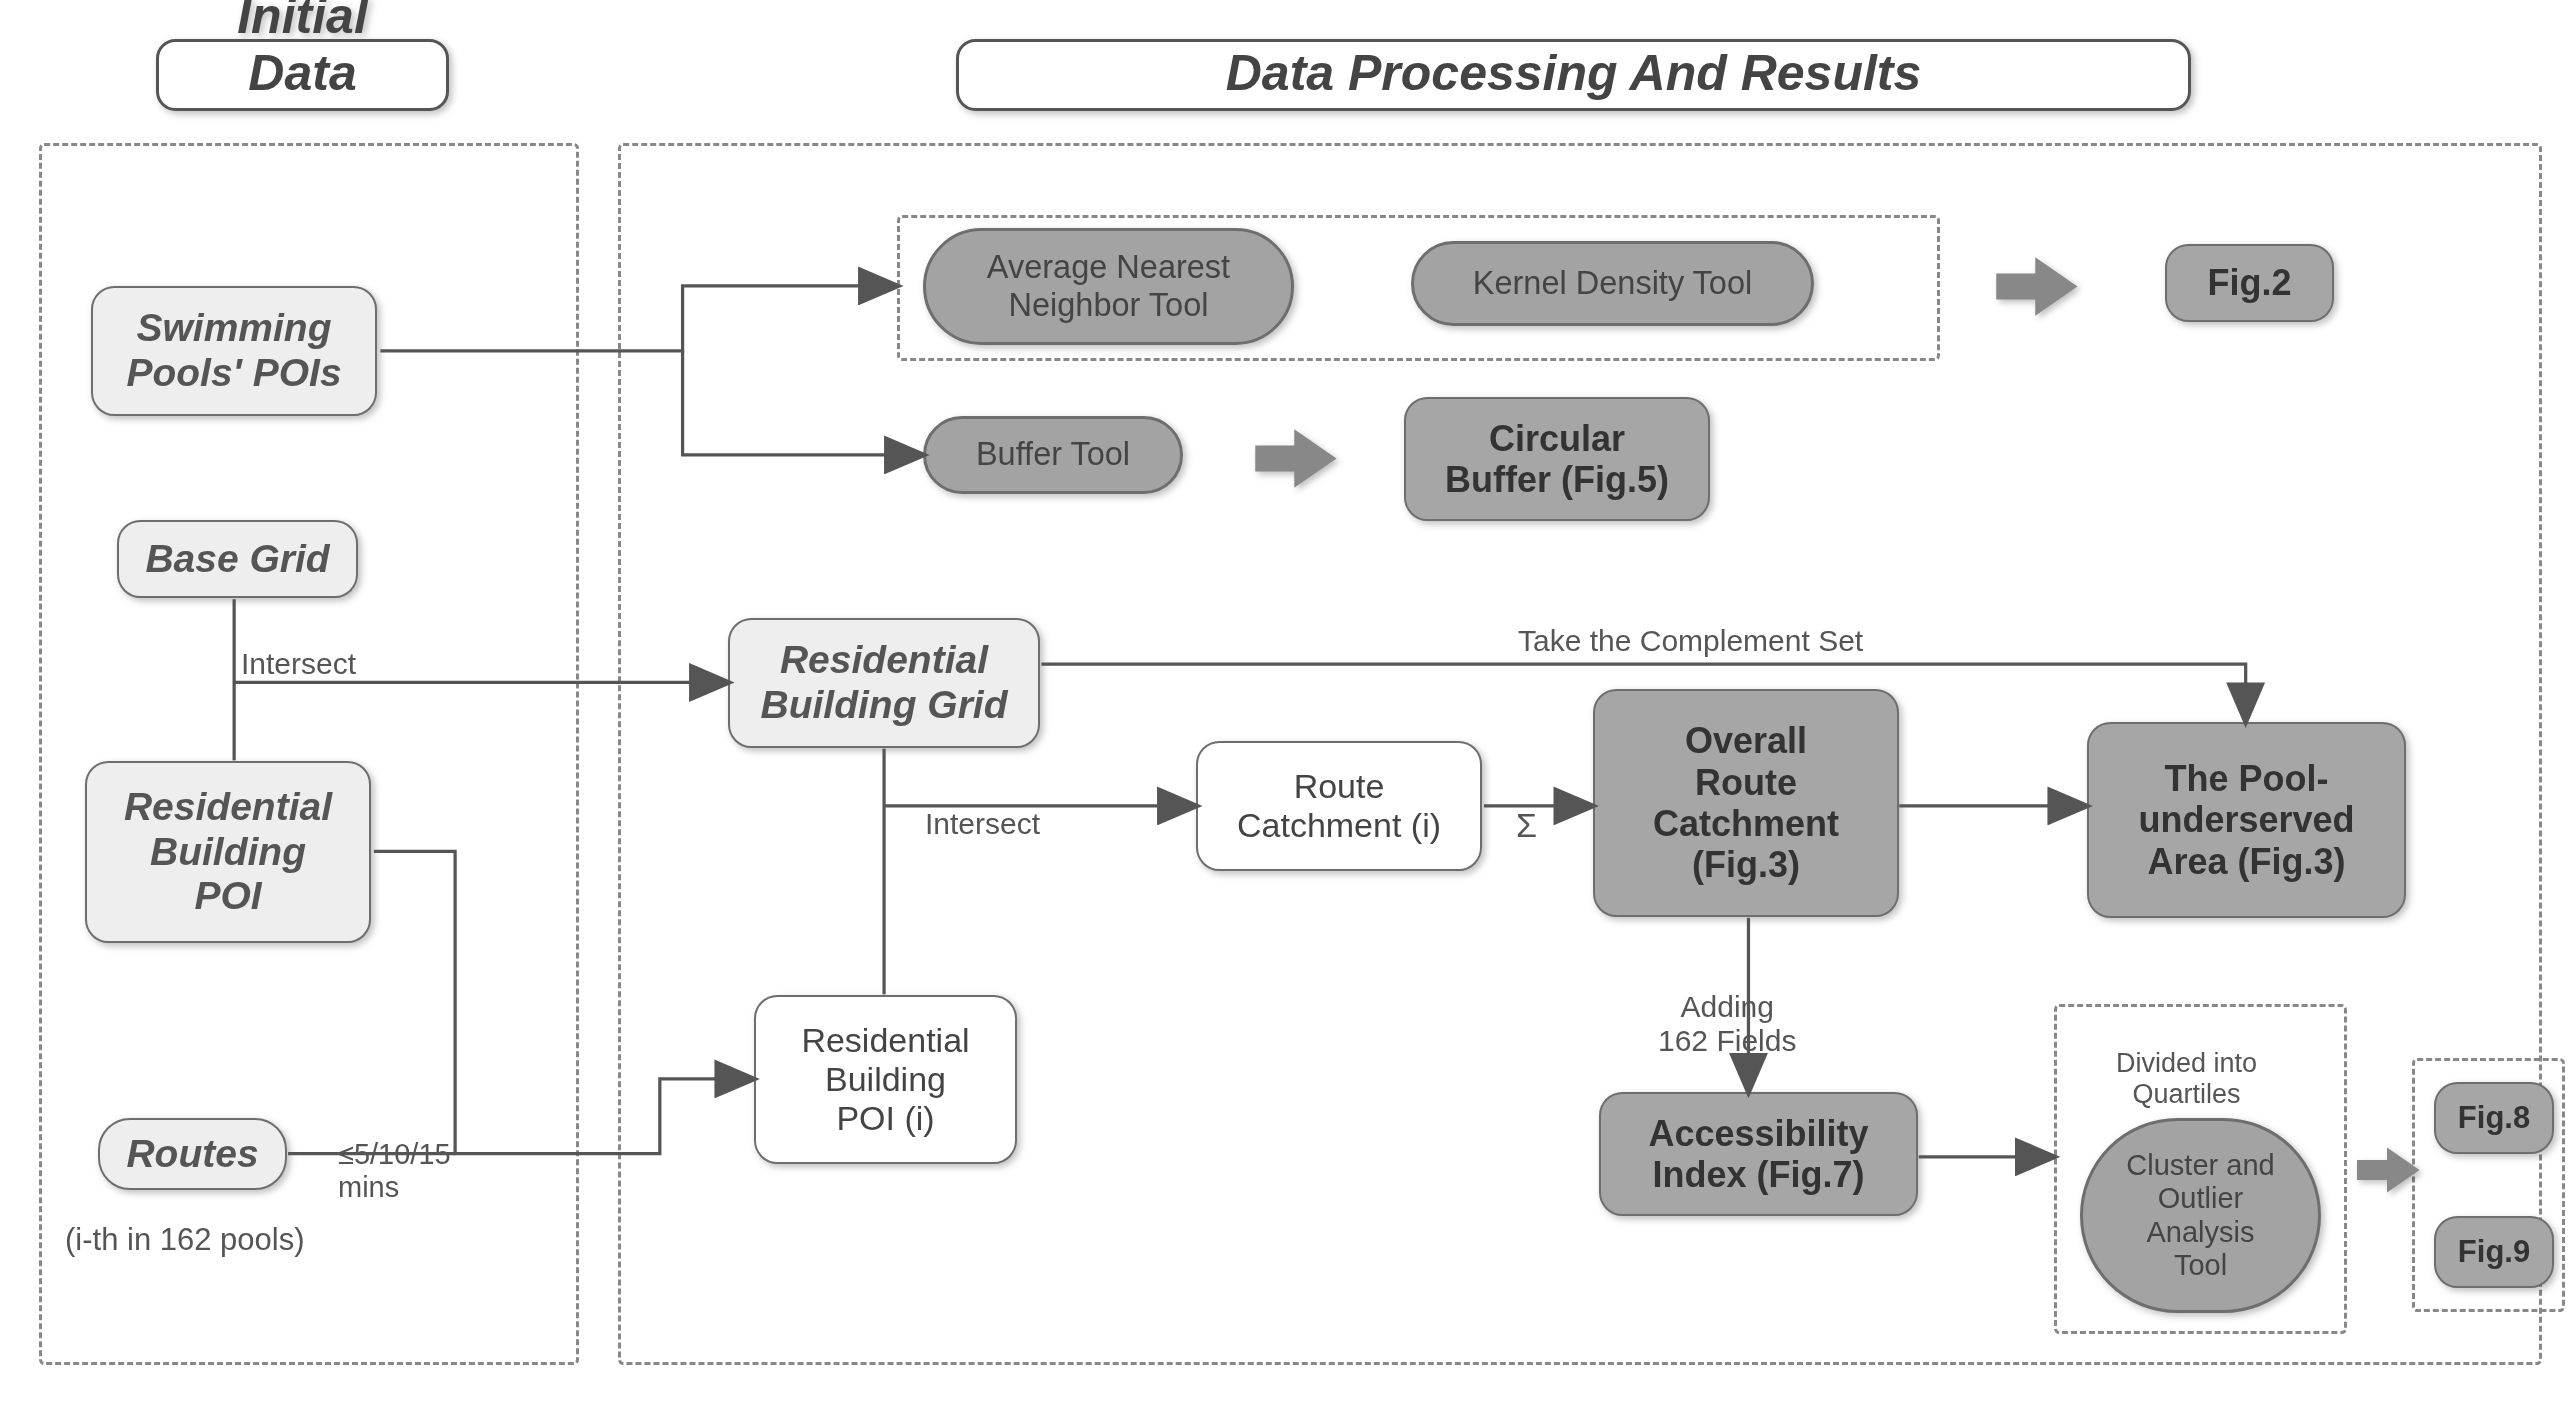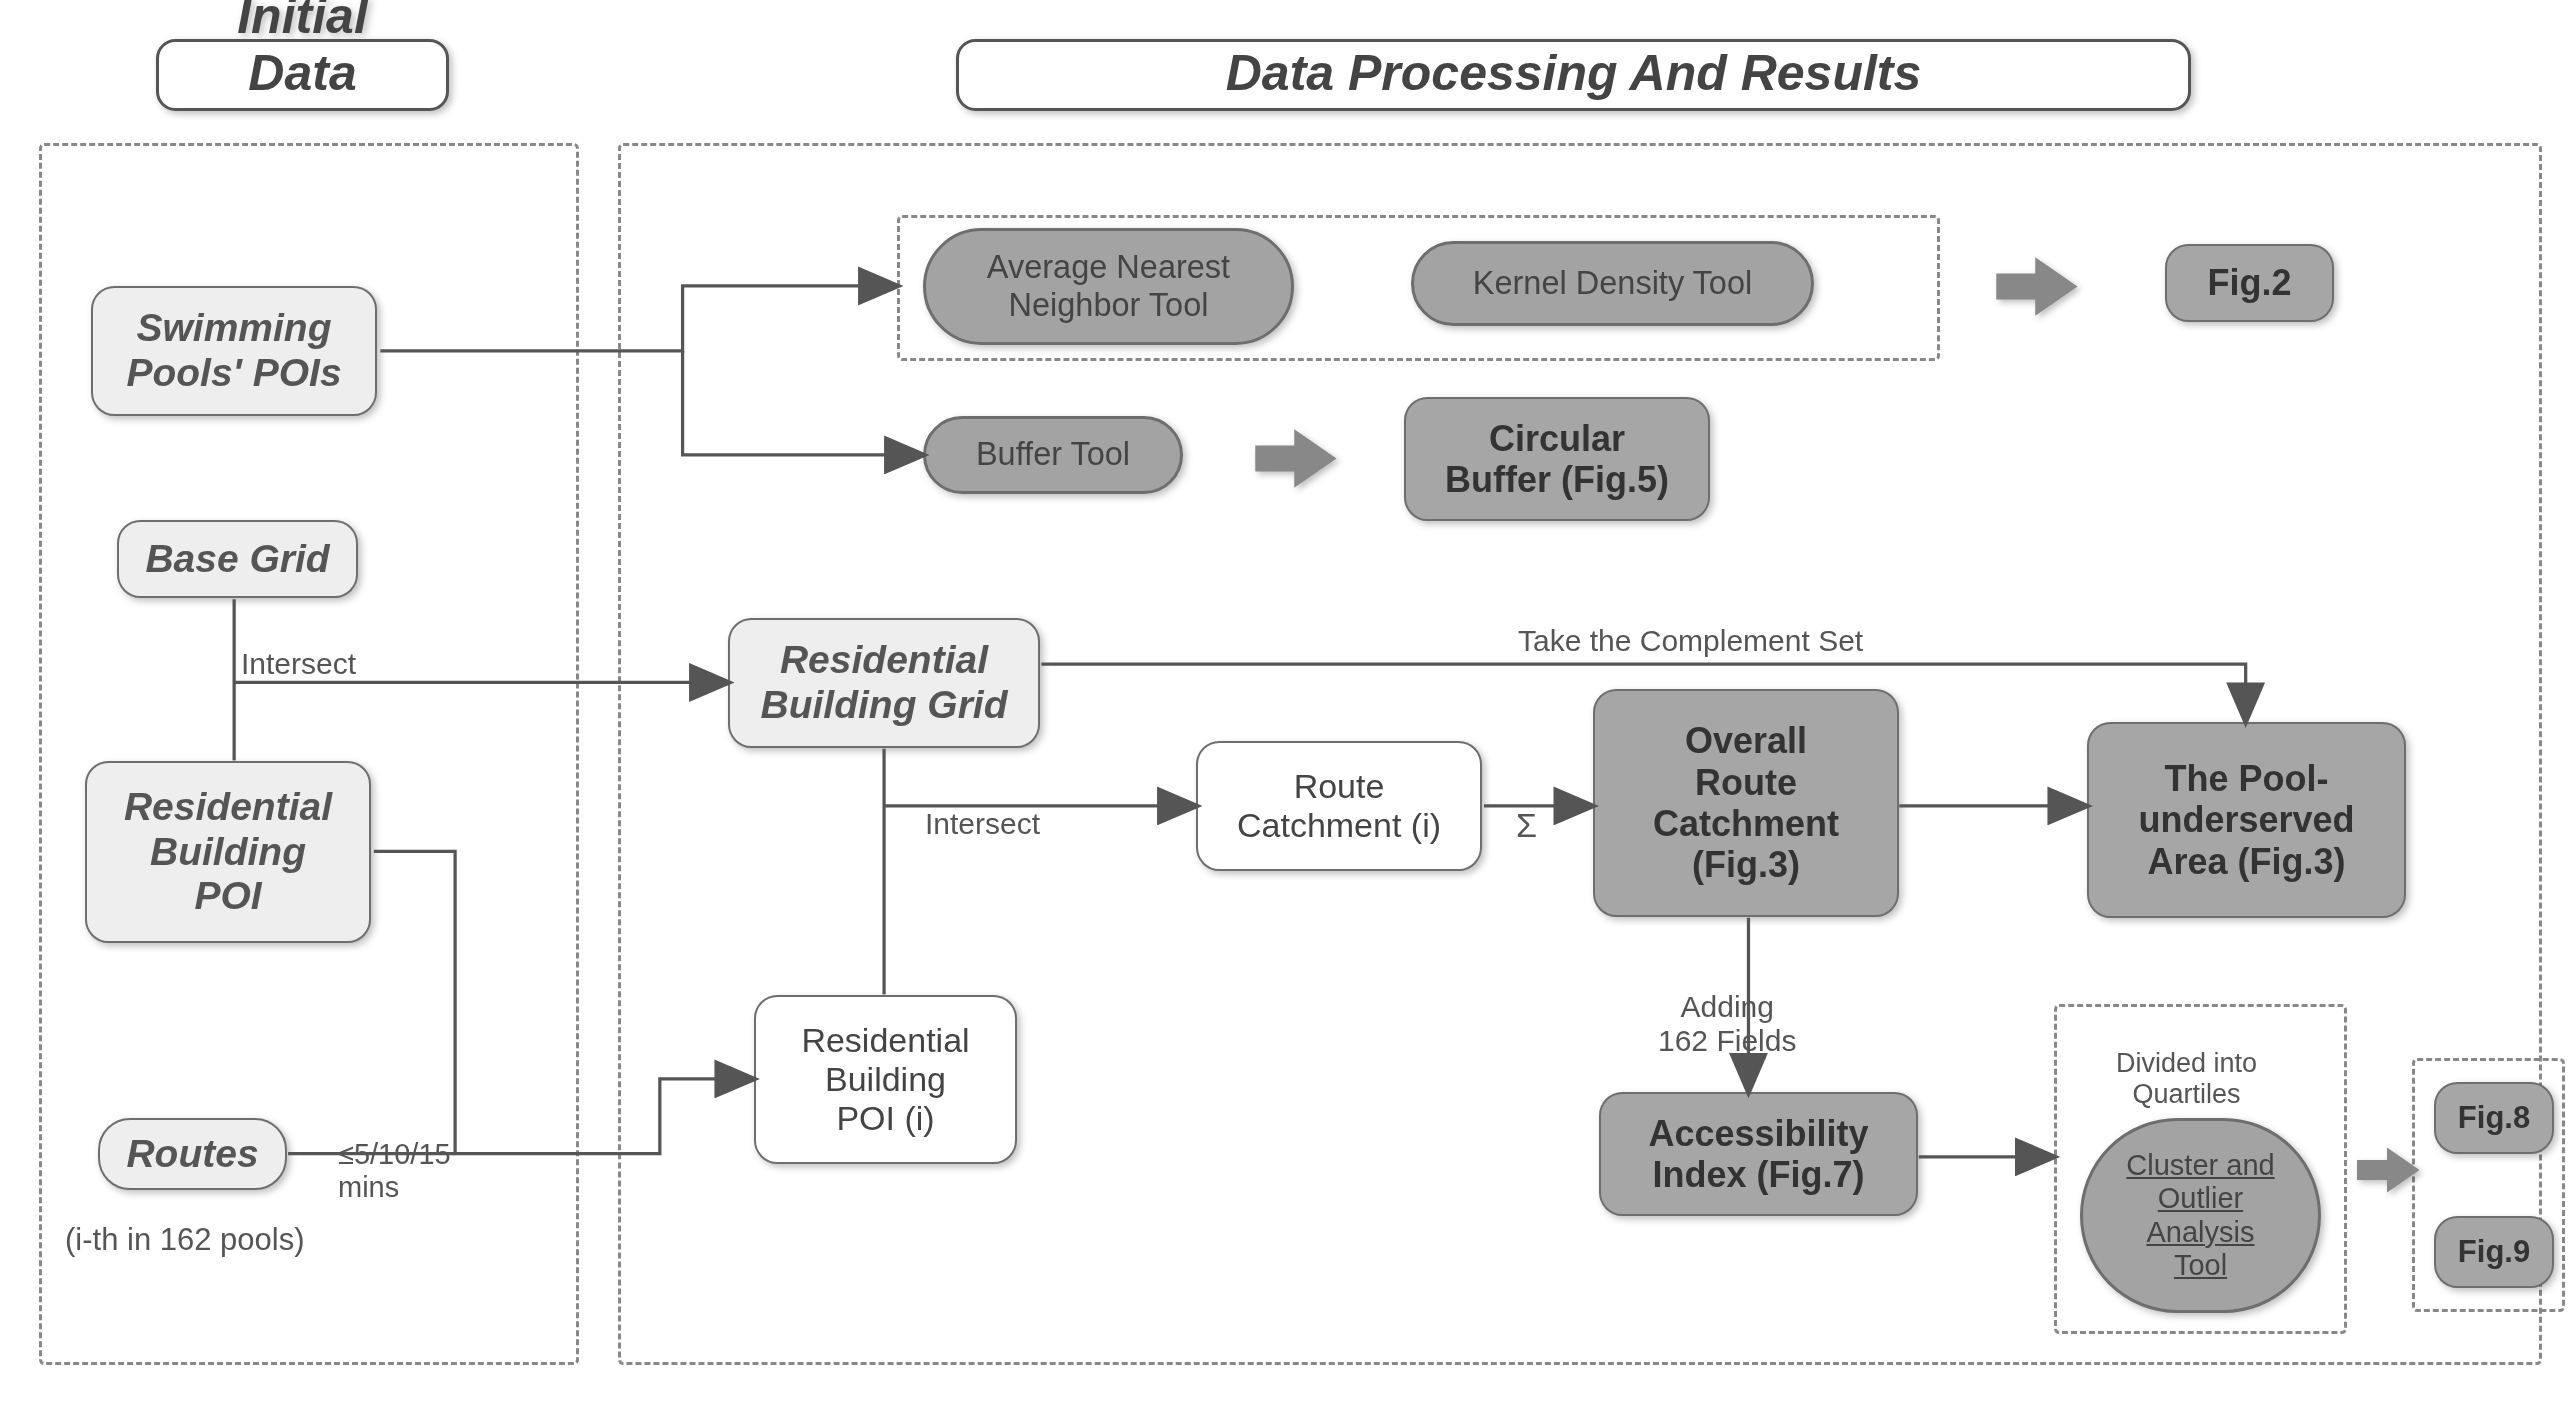--- a/index.html
+++ b/index.html
@@ -190,21 +190,21 @@
   <div class="node rect-dark" style="left:2126px; top:244px; width:169px; height:78px;margin-left:39px;">
     <span>Fig.2</span>
   </div>
   <div class="node rect-dark" style="left:2434px; top:1082px; width:120px; height:72px; font-size:31px;">
     <span>Fig.8</span>
   </div>
   <div class="node rect-dark" style="left:2434px; top:1216px; width:120px; height:72px; font-size:31px;">
     <span>Fig.9</span>
   </div>
 
-  <div class="node pill" style="left:2080px; top:1118px; width:241px; height:195px; white-space:pre-line; font-size:29px;text-decoration:underline;">
+  <div class="node pill" style="left:2080px; top:1118px; width:241px; height:195px; white-space:pre-line; font-size:29px;">
     <span>Cluster and
 Outlier
 Analysis
 Tool</span>
   </div>
 
   <div class="plain-label" style="left:241px; top:647px;">
     <span>Intersect</span>
   </div>
   <div class="plain-label" style="left:925px; top:807px;">

